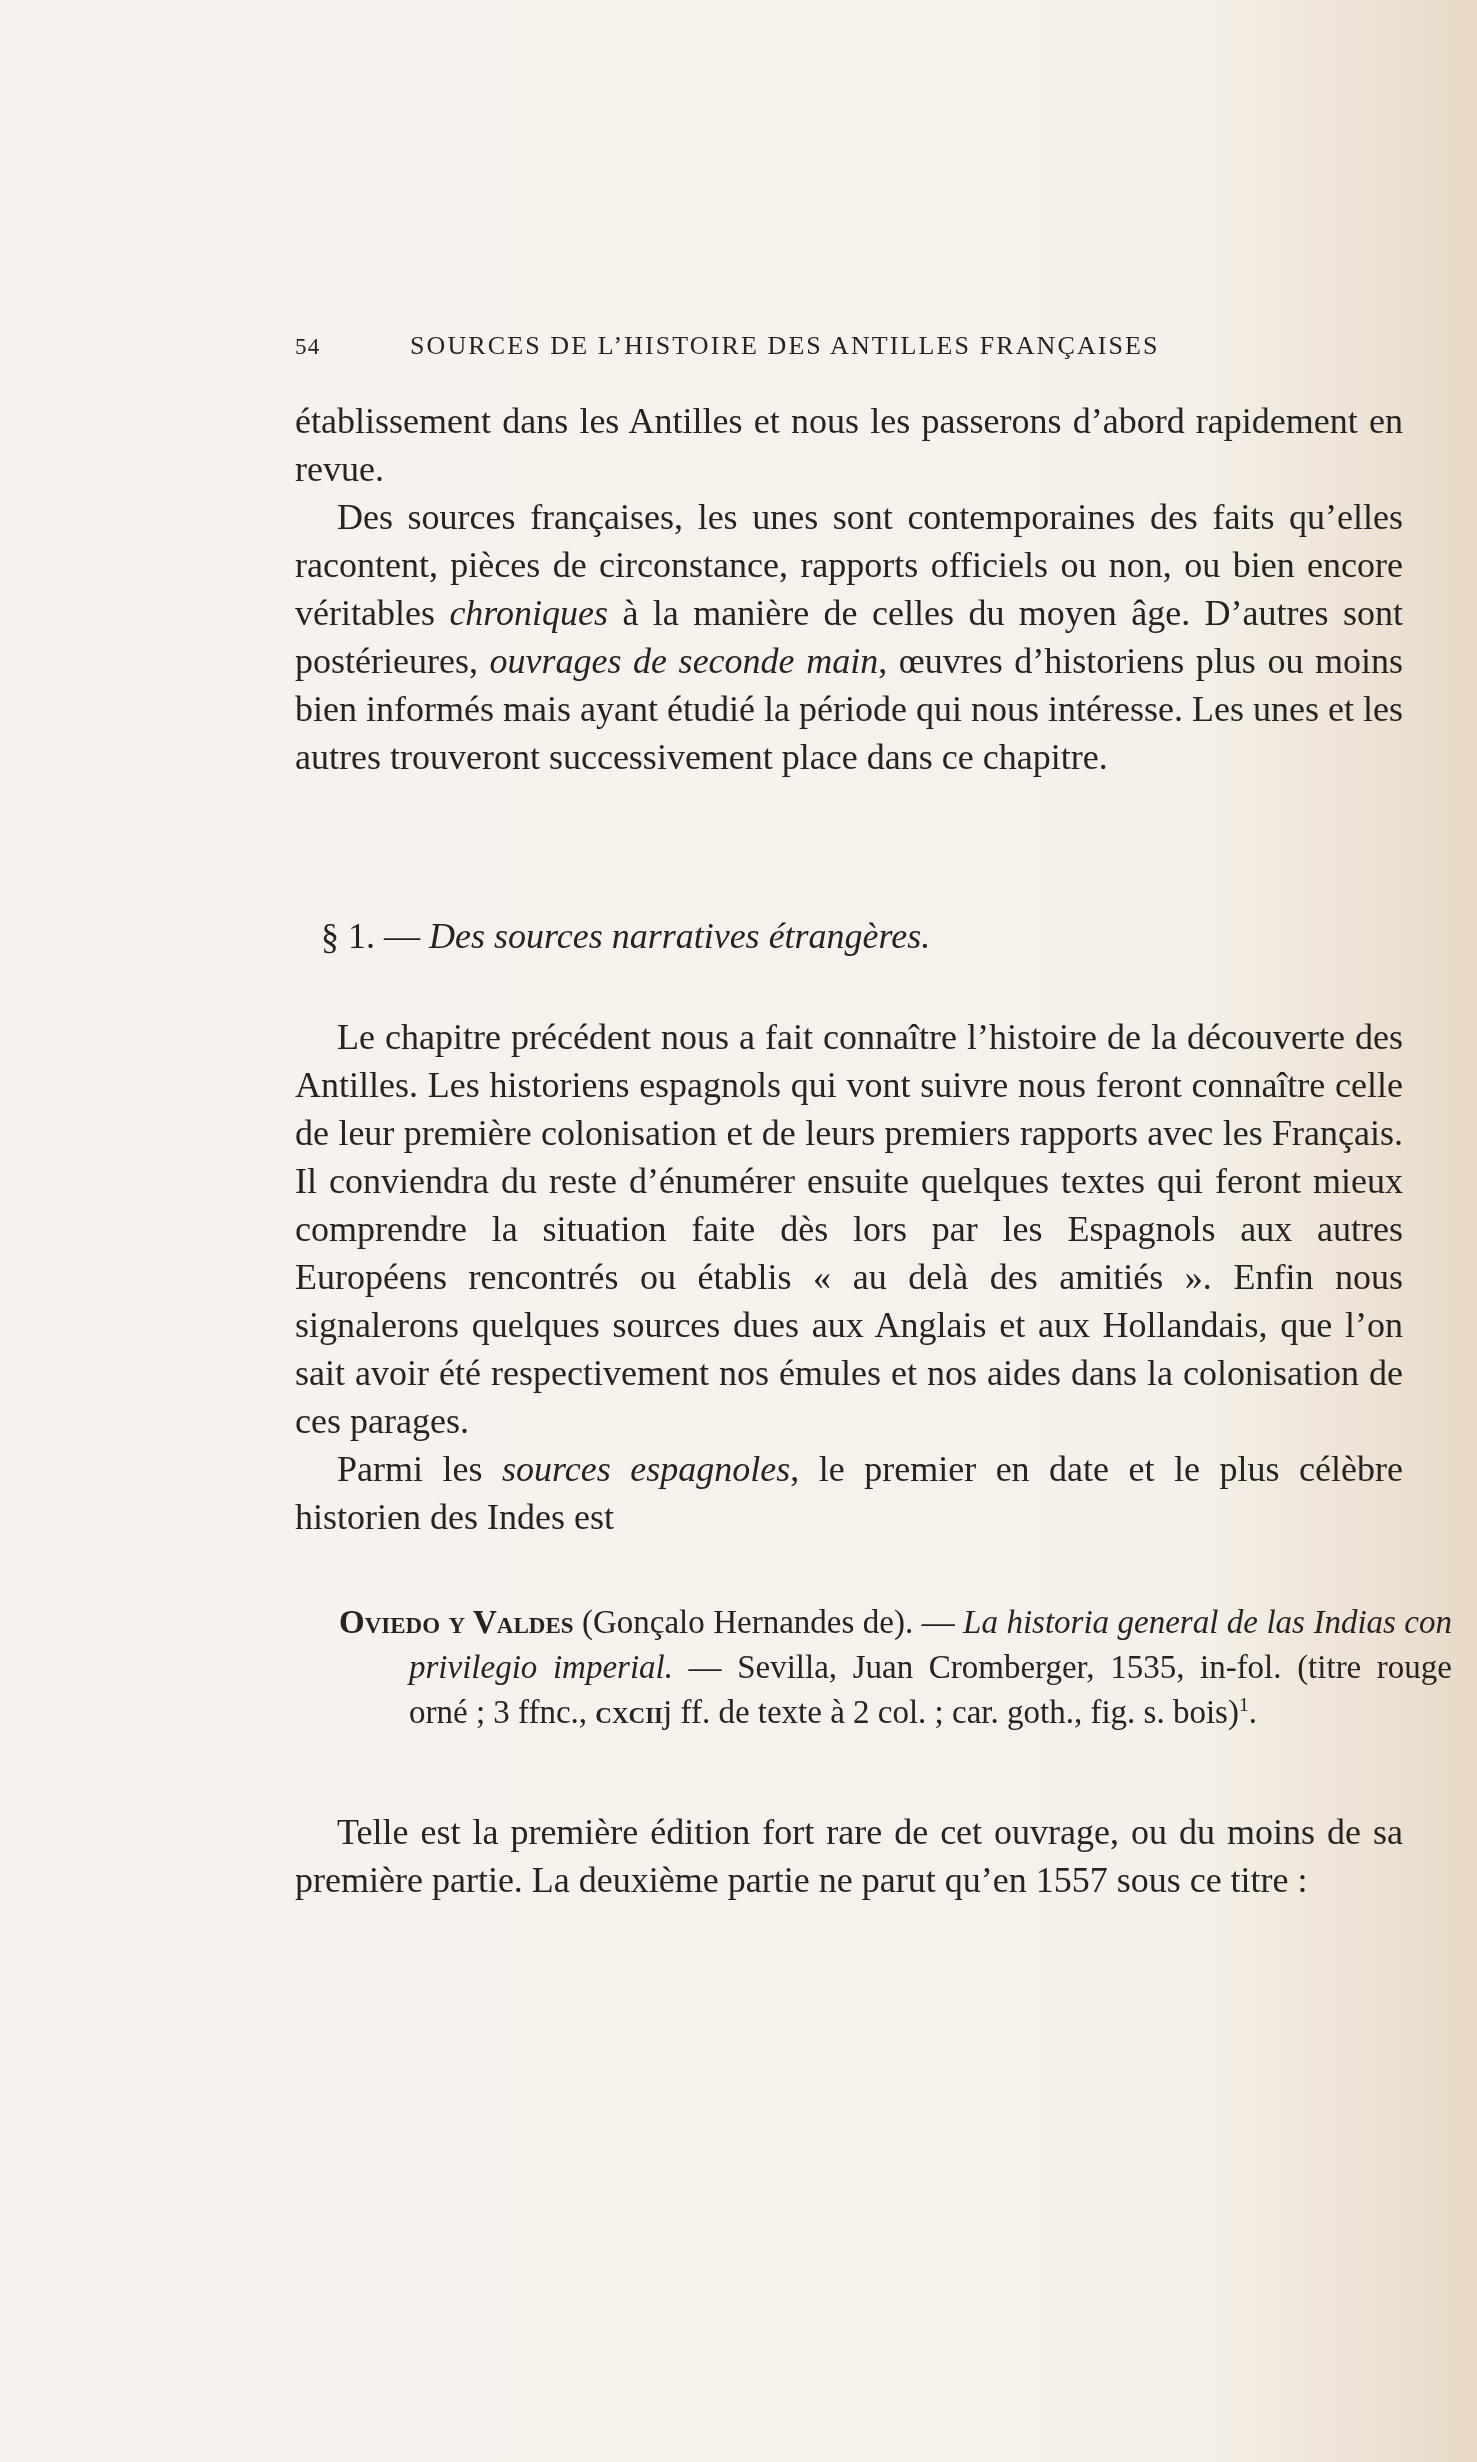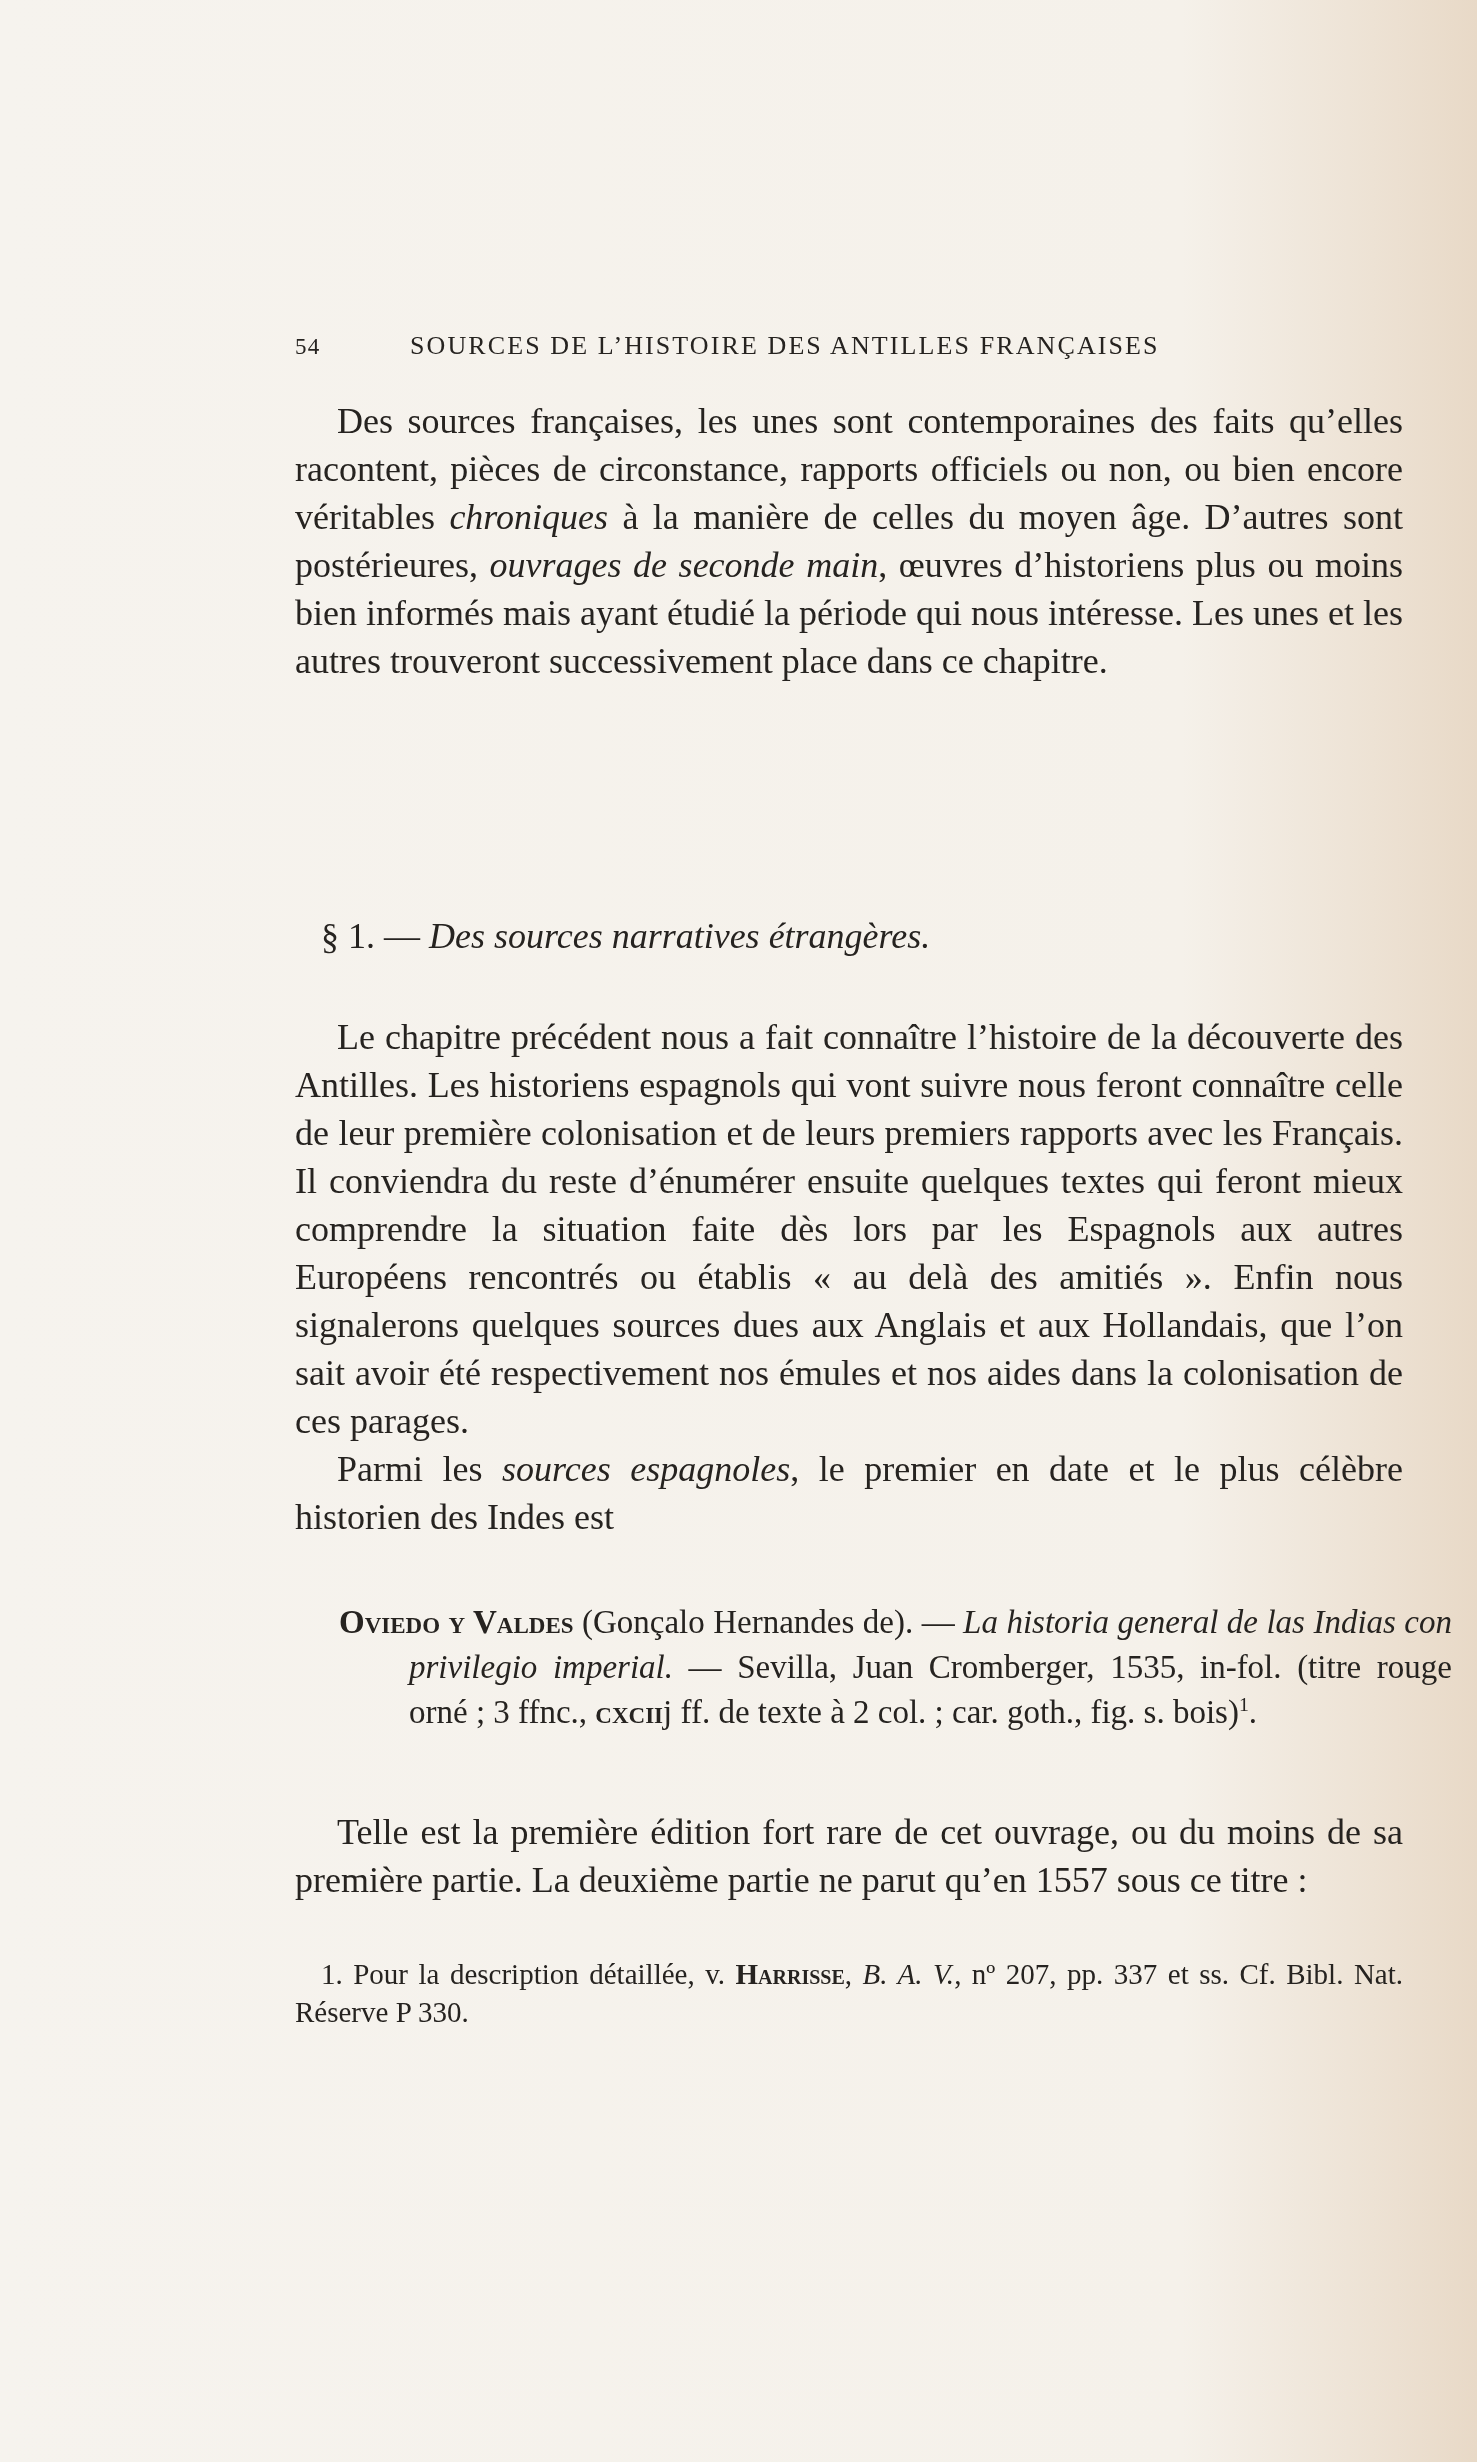--- a/index.html
+++ b/index.html
@@ -45,38 +45,36 @@
 <body>
 
 <div class="page">
 
   <div class="running-head">
     <span class="folio">54</span>
     <span class="head-title">Sources de l’histoire des Antilles françaises</span>
   </div>
 
   <div class="body-text" style="top:397px;">
+    <p class="para noindent">établissement dans les Antilles et nous les passerons d’abord rapidement en revue.</p>
     <p class="para"><span>Des sources françaises, les unes sont contemporaines des faits qu’elles racontent, pièces de circonstance, rapports officiels ou non, ou bien encore véritables </span><em>chroniques</em><span> à la manière de celles du moyen âge. D’autres sont postérieures, </span><em>ouvrages de seconde main</em><span>, œuvres d’historiens plus ou moins bien informés mais ayant étudié la période qui nous intéresse. Les unes et les autres trouveront successivement place dans ce chapitre.</span></p>
   </div>
 
   <div class="section-heading">
     <span>§ 1. — </span><em>Des sources narratives étrangères.</em>
   </div>
 
   <div class="body-text" style="top:1013px;">
     <p class="para">Le chapitre précédent nous a fait connaître l’histoire de la découverte des Antilles. Les historiens espagnols qui vont suivre nous feront connaître celle de leur première colonisation et de leurs premiers rapports avec les Français. Il conviendra du reste d’énumérer ensuite quelques textes qui feront mieux comprendre la situation faite dès lors par les Espagnols aux autres Européens rencontrés ou établis « au delà des amitiés ». Enfin nous signalerons quelques sources dues aux Anglais et aux Hollandais, que l’on sait avoir été respectivement nos émules et nos aides dans la colonisation de ces parages.</p>
     <p class="para"><span>Parmi les </span><em>sources espagnoles</em><span>, le premier en date et le plus célèbre historien des Indes est</span></p>
   </div>
 
   <div class="biblio">
     <span class="sc">Oviedo y Valdes</span><span> (Gonçalo Hernandes de). — </span><em>La historia general de las Indias con privilegio imperial.</em><span> — Sevilla, Juan Cromberger, 1535, in-fol. (titre rouge orné ; 3 ffnc., </span><span class="sc">cxcii</span><span>j ff. de texte à 2 col. ; car. goth., fig. s. bois)</span><sup>1</sup><span>.</span>
   </div>
 
   <div class="body-text" style="top:1808px;">
     <p class="para">Telle est la première édition fort rare de cet ouvrage, ou du moins de sa première partie. La deuxième partie ne parut qu’en 1557 sous ce titre :</p>
   </div>
 
-  <div class="footnote">
-    <span>1. </span><span>Pour la description détaillée, v. </span><span class="sc">Harrisse</span><span>, </span><em>B. A. V.</em><span>, nº 207, pp. 337 et ss. Cf. Bibl. Nat. Réserve P 330.</span>
-  </div>
 
 </div>
 
 
 </body></html>

